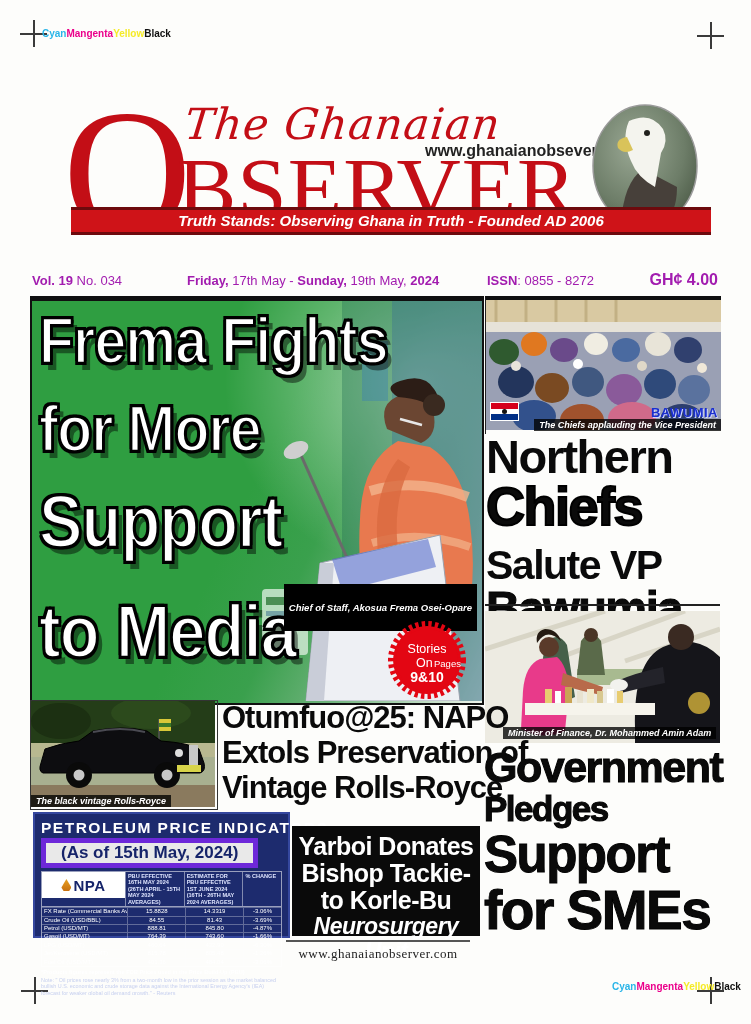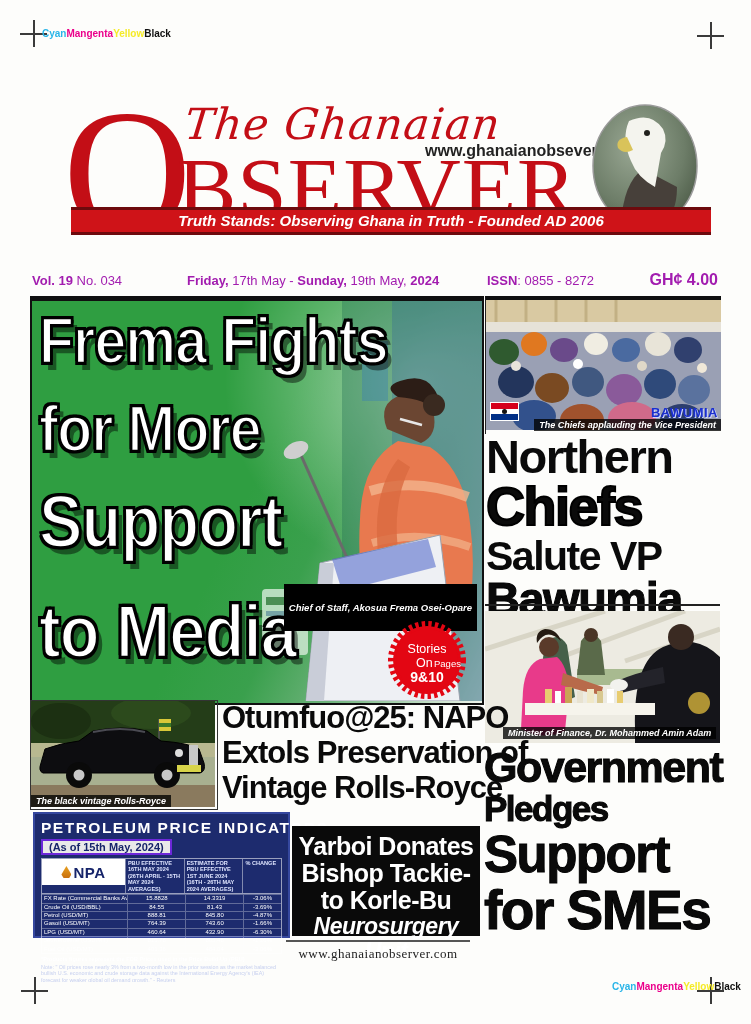--- a/index.html
+++ b/index.html
@@ -56,22 +56,22 @@
   .npp-flag{position:absolute;width:27px;height:17px;border:1px solid #fff;
     background:linear-gradient(#d6001c 0 34%,#fff 34% 67%,#002f87 67% 100%);}
   .npp-flag::after{content:"";position:absolute;left:11px;top:6px;width:5px;height:5px;border-radius:50%;background:#111;}
   
   .bishop{background:#0a0a0a;color:#fff;text-align:center;font-weight:bold;
           font-size:25px;line-height:1.08;letter-spacing:-.5px;padding-top:7px;}
   .bishop .l4{font-size:23px;font-style:italic;}
   
   .petro{background:#1d2b6e;border:2px solid #35479e;color:#fff;padding:5px 6px 3px 6px;box-sizing:border-box;}
   .petro-title{font-size:15.5px;font-weight:bold;letter-spacing:1.5px;white-space:nowrap;}
-  .petro-asof{display:inline-block;background:#e9e9e9;color:#16246a;font-weight:bold;font-size:11px;
-              padding:0 6px;border:2px solid #6d28d9;margin-top:1px;}
+  .petro-asof{display:inline-block;background:#e9e9e9;color:#16246a;font-weight:bold;font-size:17px;
+              padding:0 15px;border:5px solid #6d28d9;margin-top:1px;}
   .pt-grid{margin-top:3px;border:1px solid rgba(255,255,255,.55);font-size:6px;}
   .pt-toprow{display:flex;border-bottom:1px solid rgba(255,255,255,.55);font-weight:bold;}
   .pt-logo{width:37%;background:#fff;display:flex;align-items:center;justify-content:center;gap:2px;height:26px;}
   .pt-logo b{color:#16246a;font-size:15px;letter-spacing:.5px;}
   .pt-h{width:24%;padding:1px 2px;font-size:5.6px;line-height:1.15;color:#dfe5ff;border-left:1px solid rgba(255,255,255,.45);
         text-transform:uppercase;}
   .pt-h.last{width:15%;}
   .pt-row{display:flex;border-top:1px solid rgba(255,255,255,.3);line-height:7.4px;}
   .pt-c{padding:0 2px;white-space:nowrap;overflow:hidden;}
   .pt-c0{width:37%;text-align:left;}
@@ -205,21 +205,21 @@
       </g>
     </svg>
     <div class="watermark" style="right:3px;bottom:14px;">BAWUMIA</div>
     <div class="npp-flag" style="left:4px;bottom:13px;"></div>
     <div class="photo-cap" style="right:0;bottom:3px;">The Chiefs applauding the Vice President</div>
   </div>
 
   <div class="abs" style="left:486px;top:434px;width:235px;">
     <div class="blk hl-n1">Northern</div>
     <div class="blk hl-n2">Chiefs</div>
-    <div class="blk hl-n3" style="margin-top:3px;">Salute VP</div>
+    <div class="blk hl-n3" style="margin-top:12px;">Salute VP</div>
     <div class="blk hl-n4">Bawumia</div>
   </div>
   <div class="abs rule" style="left:485px;top:604px;width:235px;"></div>
 
   <div class="abs photo" style="left:485px;top:611px;width:235px;height:132px;">
     <svg width="235" height="132" viewBox="0 0 235 132">
       <rect width="235" height="132" fill="#edebe2"></rect>
       <g stroke="#d8d5c6" stroke-width="5">
         <line x1="0" y1="38" x2="120" y2="0"></line>
           <line x1="60" y1="52" x2="200" y2="0"></line>

